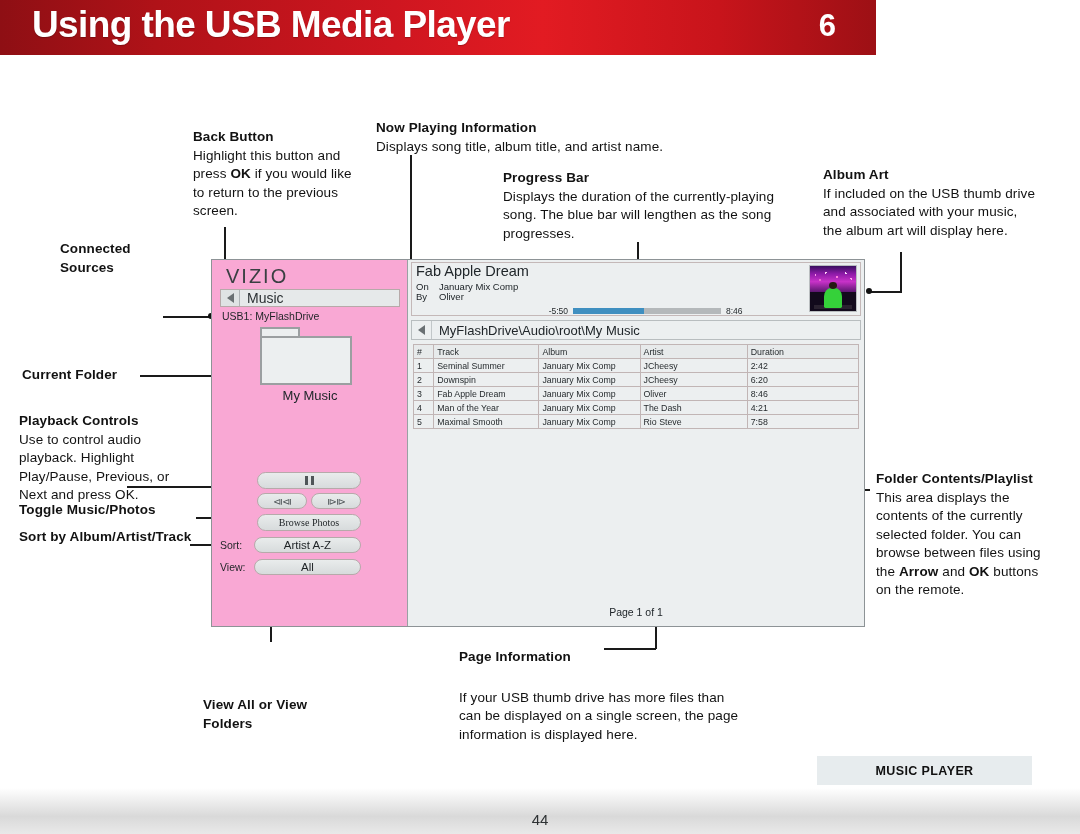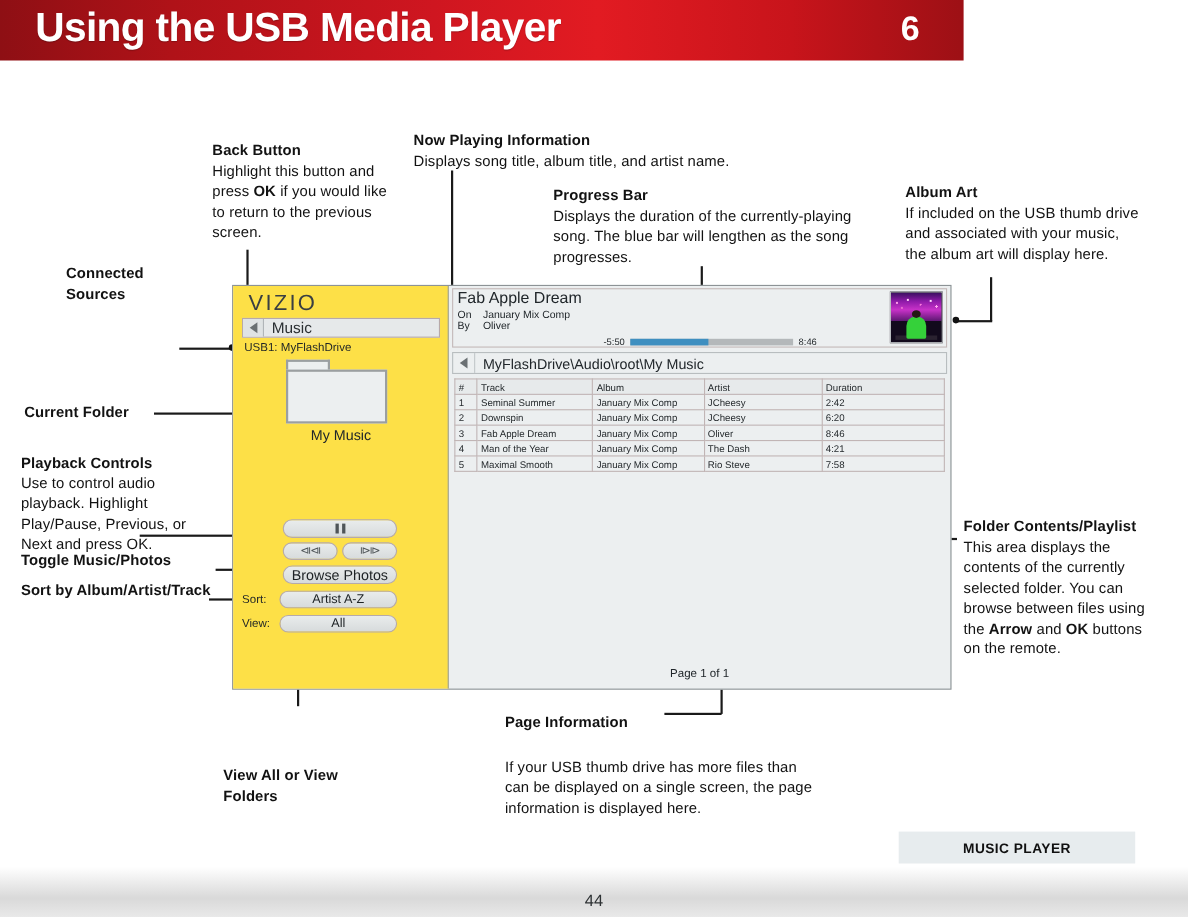--- a/index.html
+++ b/index.html
@@ -41,21 +41,21 @@
 
   
   #tv {
     position: absolute; left: 211px; top: 259px; width: 654px; height: 368px;
     background: #eceff0; border: 1.5px solid #8d9396;
   }
 
   
   #tv-sidebar {
     position: absolute; left: 0; top: 0; width: 196px; height: 100%;
-    border-right: 1.5px solid #9aa0a3; background: #fde047;
+    border-right: 1.5px solid #9aa0a3; background: #f9a8d4;
   }
   #vizio-logo {
     position: absolute; left: 14px; top: 5px;
     font-size: 20px; letter-spacing: 2px; color: #3a3f42;
     font-family: "Liberation Sans", sans-serif; font-weight: 400;
   }
   #back-row {
     position: absolute; left: 8px; top: 29px; width: 180px; height: 18px;
     border: 1px solid #b7a9a9; background: #e6e9ea; display: flex; align-items: center;
   }
@@ -94,21 +94,21 @@
     background: linear-gradient(180deg,#e9ecec 0%, #d7dbdc 100%);
     display: flex; align-items: center; justify-content: center;
     font-size: 11.5px; color: #1d2225;
   }
   #ctrl-play { position: absolute; left: 45px; top: 212px; width: 104px; height: 17px; }
   #ctrl-play .bars { display: flex; gap: 3px; }
   #ctrl-play .bars i { display: block; width: 3px; height: 9px; background: #4f5558; }
   #ctrl-prev { position: absolute; left: 45px; top: 233px; width: 50px; height: 16px; }
   #ctrl-next { position: absolute; left: 99px; top: 233px; width: 50px; height: 16px; }
   .tspr { font-size: 10px; color: #4f5558; letter-spacing: -1px; }
-  #ctrl-browse { position: absolute; left: 45px; top: 254px; width: 104px; height: 17px; font-size: 13px; }
+  #ctrl-browse { position: absolute; left: 45px; top: 254px; width: 104px; height: 17px; font-size: 10px; font-family: Liberation Serif, serif; }
   #row-sort { position: absolute; left: 8px; top: 277px; width: 141px; height: 16px; display: flex; align-items: center; }
   #row-view { position: absolute; left: 8px; top: 299px; width: 141px; height: 16px; display: flex; align-items: center; }
   .mini-label { font-size: 10.5px; color: #1f2426; width: 34px; }
   .mini-pill { flex: 1; height: 16px; }
 
   
   #tv-main { position: absolute; left: 196px; top: 0; width: 456px; height: 100%; }
   #np {
     position: absolute; left: 3px; top: 2px; width: 450px; height: 54px;
     border: 1px solid #c4b8b8; background: #eceff0;

